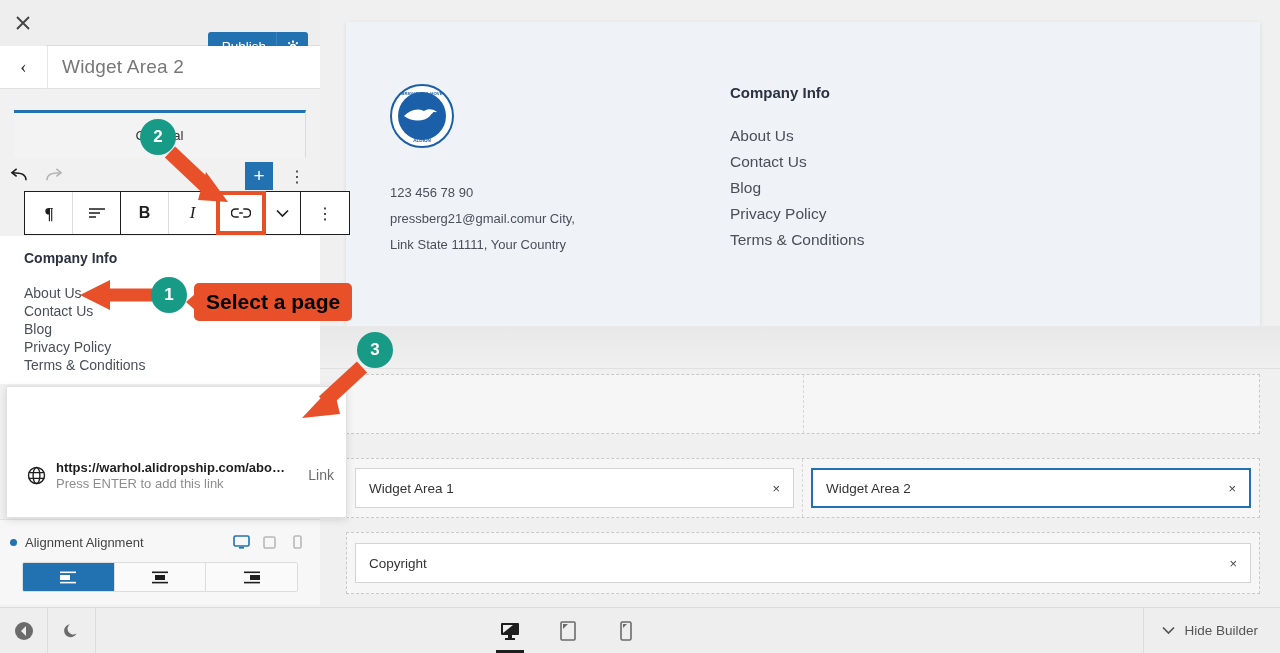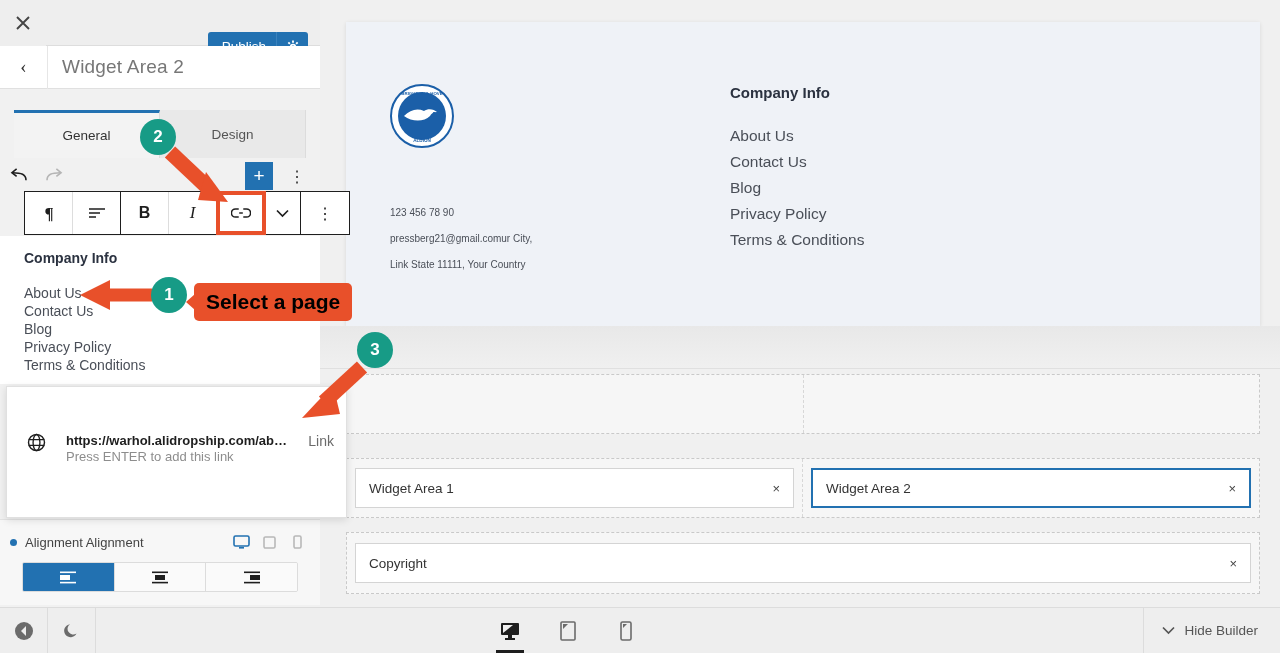--- a/index.html
+++ b/index.html
@@ -117,22 +117,22 @@
   .url-text {
     flex: 1; padding-left: 13px; font-size: 13.5px; color: #1e1e1e;
     white-space: nowrap; overflow: hidden; border: none; outline: none;
     font-family: "Liberation Sans", sans-serif; background: transparent;
   }
   .url-submit {
     width: 34px; height: 33px; display: flex; align-items: center; justify-content: center;
     font-size: 18px; color: #1e1e1e; cursor: pointer;
   }
   .suggestion {
-    position: absolute; left: 0; top: 46px; width: 341px; height: 50px;
-    display: flex; align-items: flex-start; padding: 0 14px; cursor: pointer; gap: 10px;
+    position: absolute; left: 0; top: 63px; width: 341px; height: 50px;
+    display: flex; align-items: center; padding: 0 14px; cursor: pointer;
   }
   .globe-ico { width: 30px; display:flex; align-items:center; justify-content:center; color:#1e1e1e; }
   .sugg-text { flex: 1; padding-left: 5px; overflow: hidden; }
   .sugg-title {
     font-size: 13px; font-weight: bold; color: #1e1e1e;
     white-space: nowrap; overflow: hidden; text-overflow: ellipsis;
   }
   .sugg-sub { font-size: 13px; color: #8d8d8d; margin-top: 1px; }
   .sugg-kind { font-size: 14px; color: #6b6b6b; padding-left: 8px; }
 
@@ -171,21 +171,21 @@
     position: absolute; left: 320px; top: 0; width: 960px; height: 653px;
     background: #f0f0f0;
   }
   .footer-card {
     position: absolute; left: 26px; top: 22px; width: 914px; height: 304px;
     background: #eff2f7; box-shadow: 0 1px 4px rgba(0,0,0,.10);
   }
   .footer-inner { display: flex; padding: 62px 0 0 44px; }
   .fcol-left { width: 330px; }
   .crest { width: 64px; height: 64px; }
-  .contact { margin-top: 48px; font-size: 10px; color: #4a4f58; line-height: 26px; }
+  .contact { margin-top: 28px; font-size: 13px; color: #4a4f58; line-height: 26px; }
   .fcol-right { margin-left: 10px; }
   .fr-title { font-size: 15px; font-weight: bold; color: #2b3240; margin-bottom: 22px; }
   .fr-link { font-size: 15.5px; color: #4a4f58; line-height: 26px; cursor: pointer; }
 
   .mid-band {
     position: absolute; left: 0; top: 326px; width: 960px; height: 43px;
     background: linear-gradient(#e8e8e8, #f0f0f0);
     border-bottom: 1px solid #e0e0e0;
   }
 
@@ -379,21 +379,20 @@
     </div>
 
     <div class="lp-header">
       <div class="back-arrow">‹</div>
       <div class="lp-title">Widget Area 2</div>
     </div>
 
     <div class="lp-tabs">
       <div class="tab-left-gap"></div>
       <div class="tab active">General</div>
-      <div class="tab">Design</div>
       <div class="tabs-spacer"></div>
     </div>
 
     <div class="undo-row">
       <div class="undo-ico">
         <svg width="19" height="15" viewBox="0 0 20 16">
           <path d="M18 13 C18 7, 13 5, 4 5" fill="none" stroke="#1e1e1e" stroke-width="1.7"></path>
           <path d="M8 1 L3 5 L8 9" fill="none" stroke="#1e1e1e" stroke-width="1.7"></path>
         </svg>
       </div>

